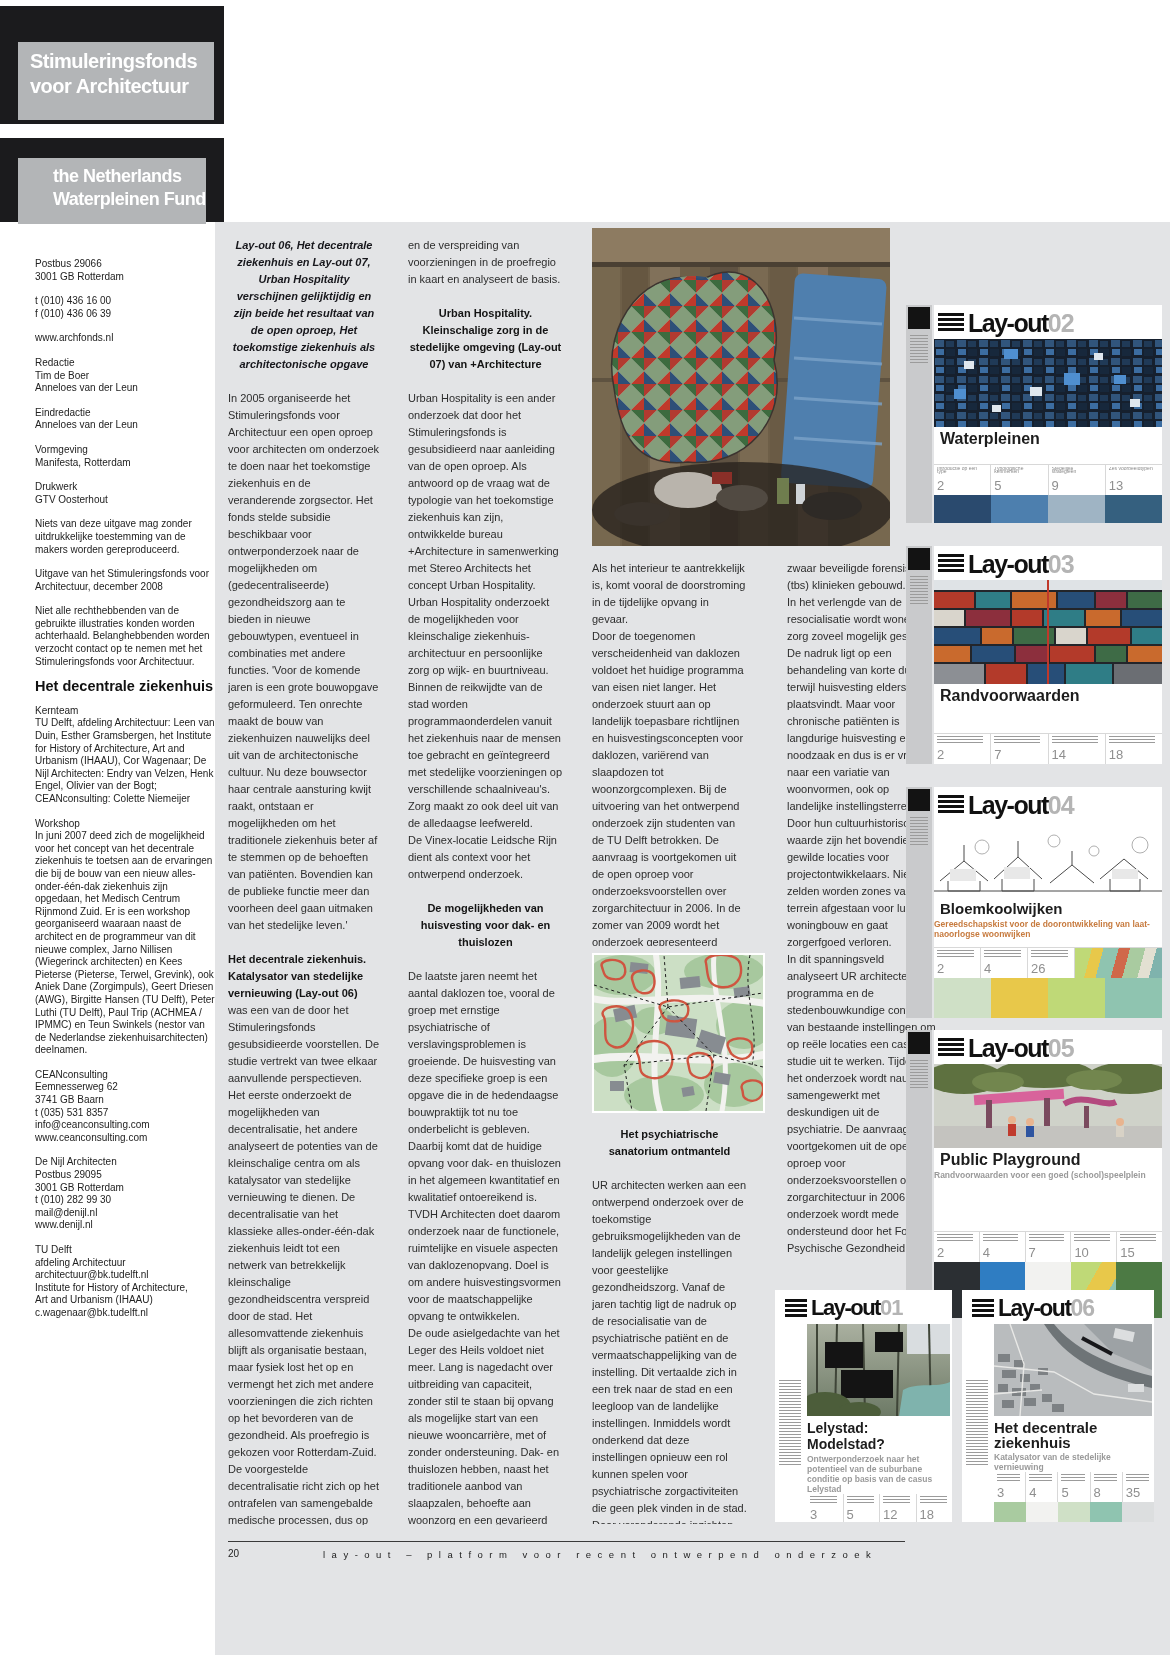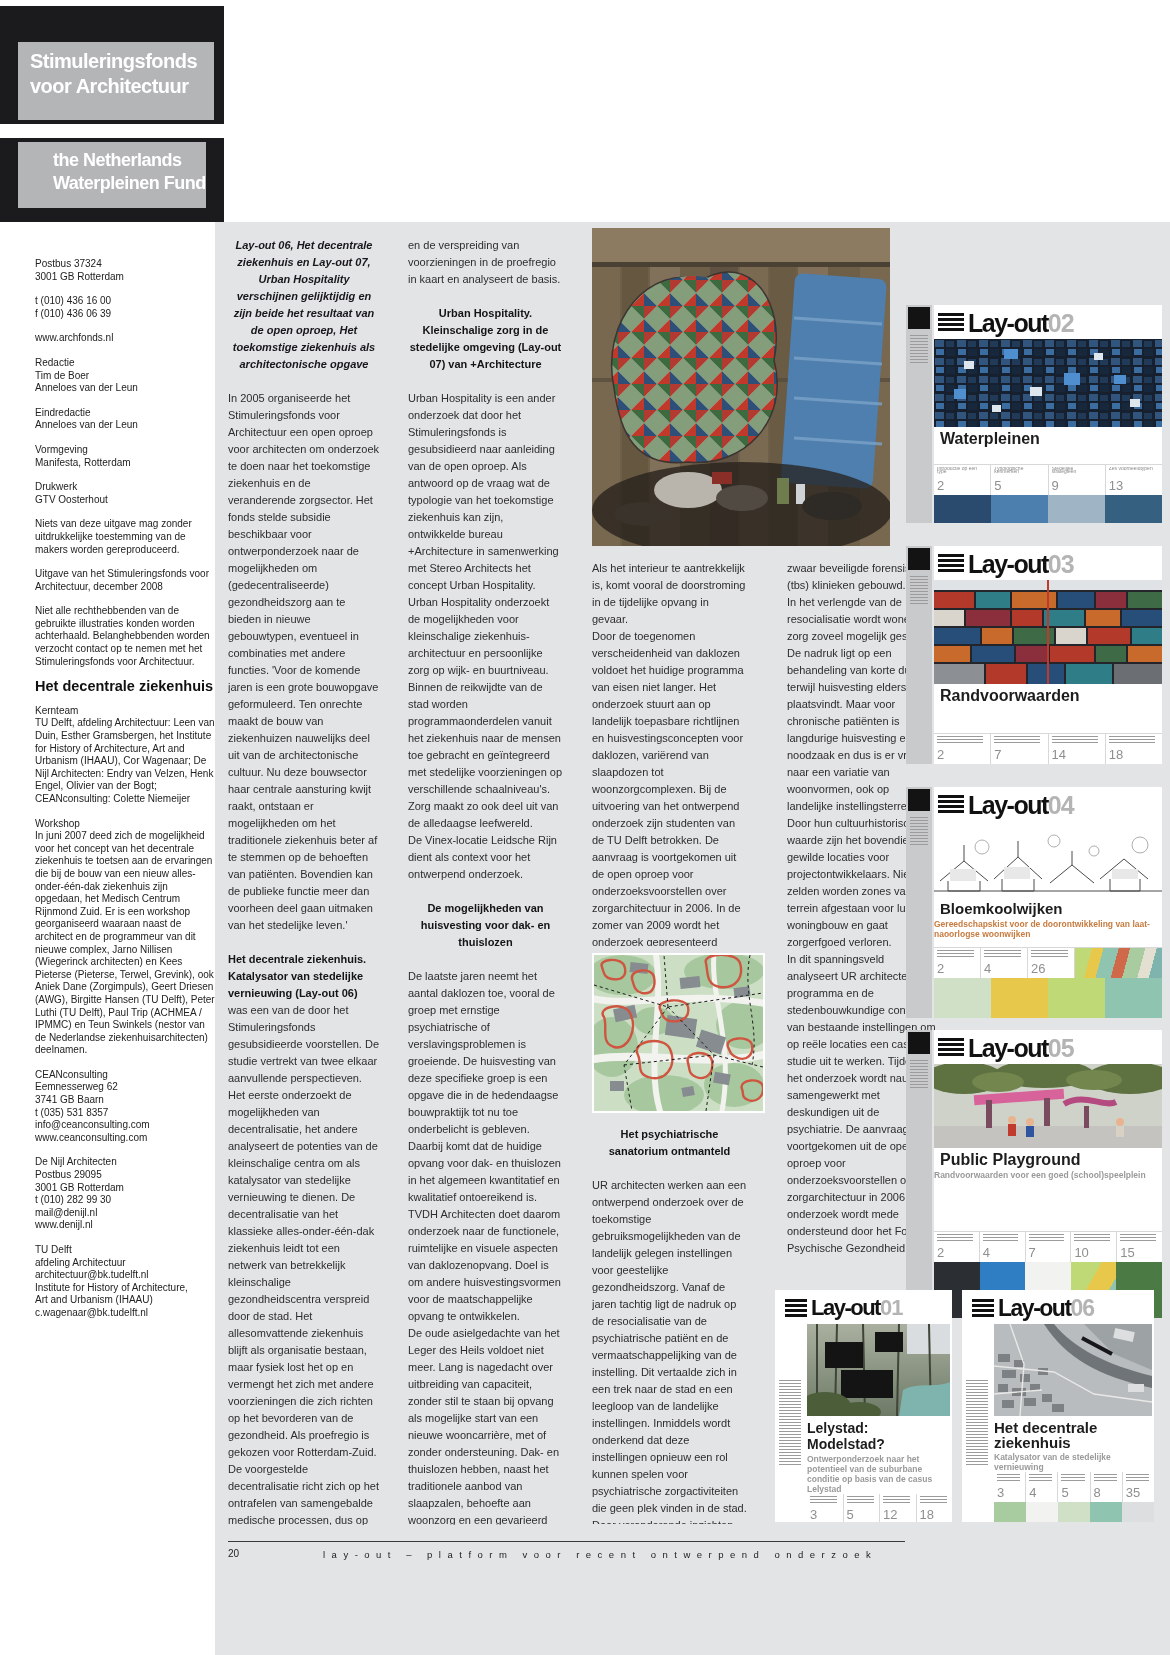--- a/index.html
+++ b/index.html
@@ -7,21 +7,21 @@
         font-family:"Liberation Sans","DejaVu Sans",sans-serif;color:#2e2e2e;}
   
   .gray-panel{position:absolute;left:215px;top:222px;width:955px;height:1433px;background:#e3e4e6;}
   
   .hblock{position:absolute;left:0;background:#1b1b1d;}
   .hblock.a{top:6px;width:224px;height:118px;}
   .hblock.b{top:138px;width:224px;height:84px;}
   .hbox{position:absolute;left:18px;background:#b3b5b7;color:#ffffff;font-weight:900;
         letter-spacing:-0.5px;line-height:25px;padding:7px 0 0 12px;box-sizing:border-box;}
   .hbox.a{top:12px;width:196px;height:78px;font-size:20px;margin-top:24px;}
-  .hbox.b{top:4px;width:188px;height:66px;font-size:18px;line-height:23px;padding-left:35px;}
+  .hbox.b{top:20px;width:188px;height:66px;font-size:18px;line-height:23px;padding-left:35px;}
   
   .sidebar{position:absolute;left:35px;top:258px;width:182px;font-size:10px;line-height:12.6px;color:#222;}
   .sb{white-space:pre-line;margin:0 0 12px 0;}
   .sb-head{font-size:14.5px;font-weight:700;color:#111;margin:10px 0 12px 0;}
   
   .col{position:absolute;font-size:11px;line-height:17px;color:#2d2d2d;overflow:hidden;}
   .col p{margin:0 0 17px 0;}
   .lead{font-weight:700;color:#17171c;font-style:italic;text-align:center;}
   .chead{font-weight:700;color:#141414;margin:0;white-space:pre-line;text-align:center;}
   .pre{white-space:pre-line;}
@@ -80,21 +80,21 @@
     </div>
   </div>
   <div class="hblock b">
     <div class="hbox b">
       <div>the Netherlands</div>
       <div>Waterpleinen Fund</div>
     </div>
   </div>
 
   <div class="sidebar">
-    <div class="sb">Postbus 37324
+    <div class="sb">Postbus 29066
 3001 GB  Rotterdam</div>
     <div class="sb">t (010) 436 16 00
 f (010) 436 06 39</div>
     <div class="sb">www.archfonds.nl</div>
     <div class="sb">Redactie
 Tim de Boer
 Anneloes van der Leun</div>
     <div class="sb">Eindredactie
 Anneloes van der Leun</div>
     <div class="sb">Vormgeving

